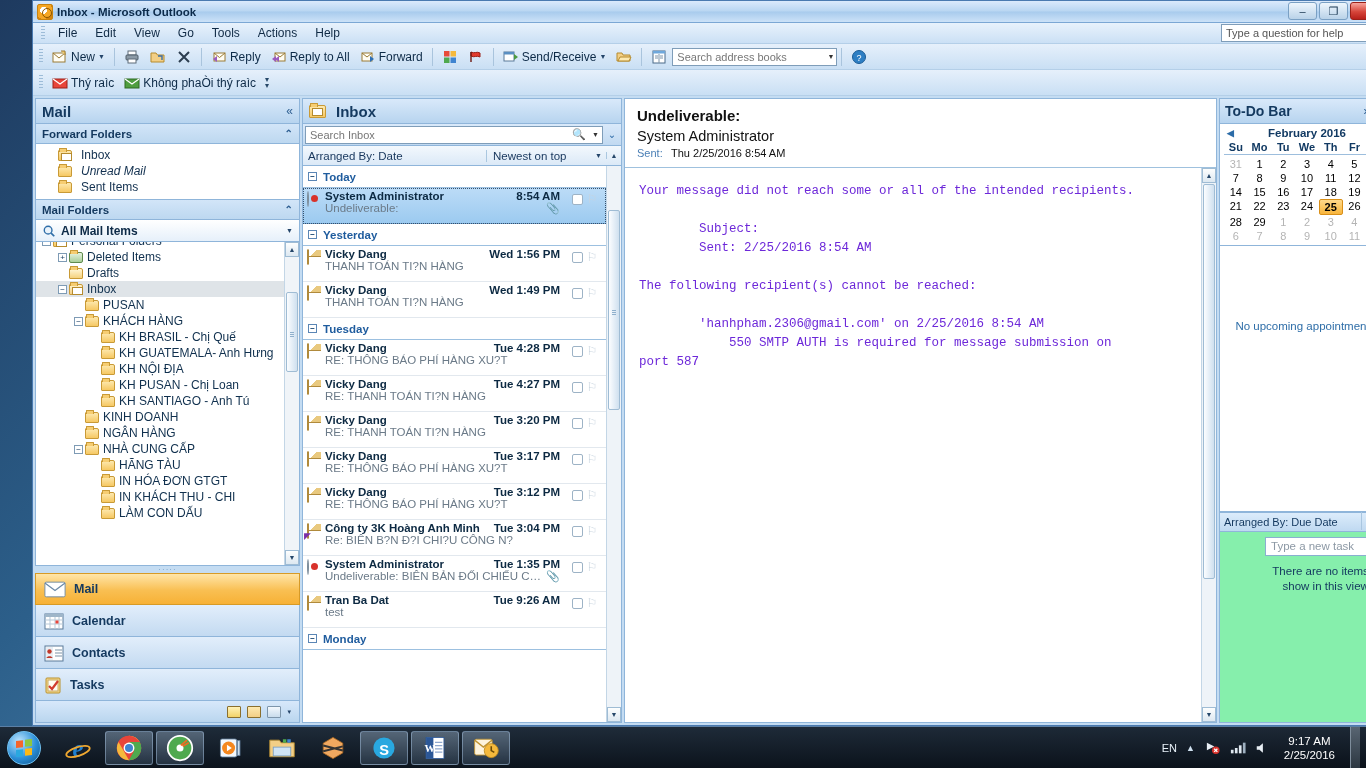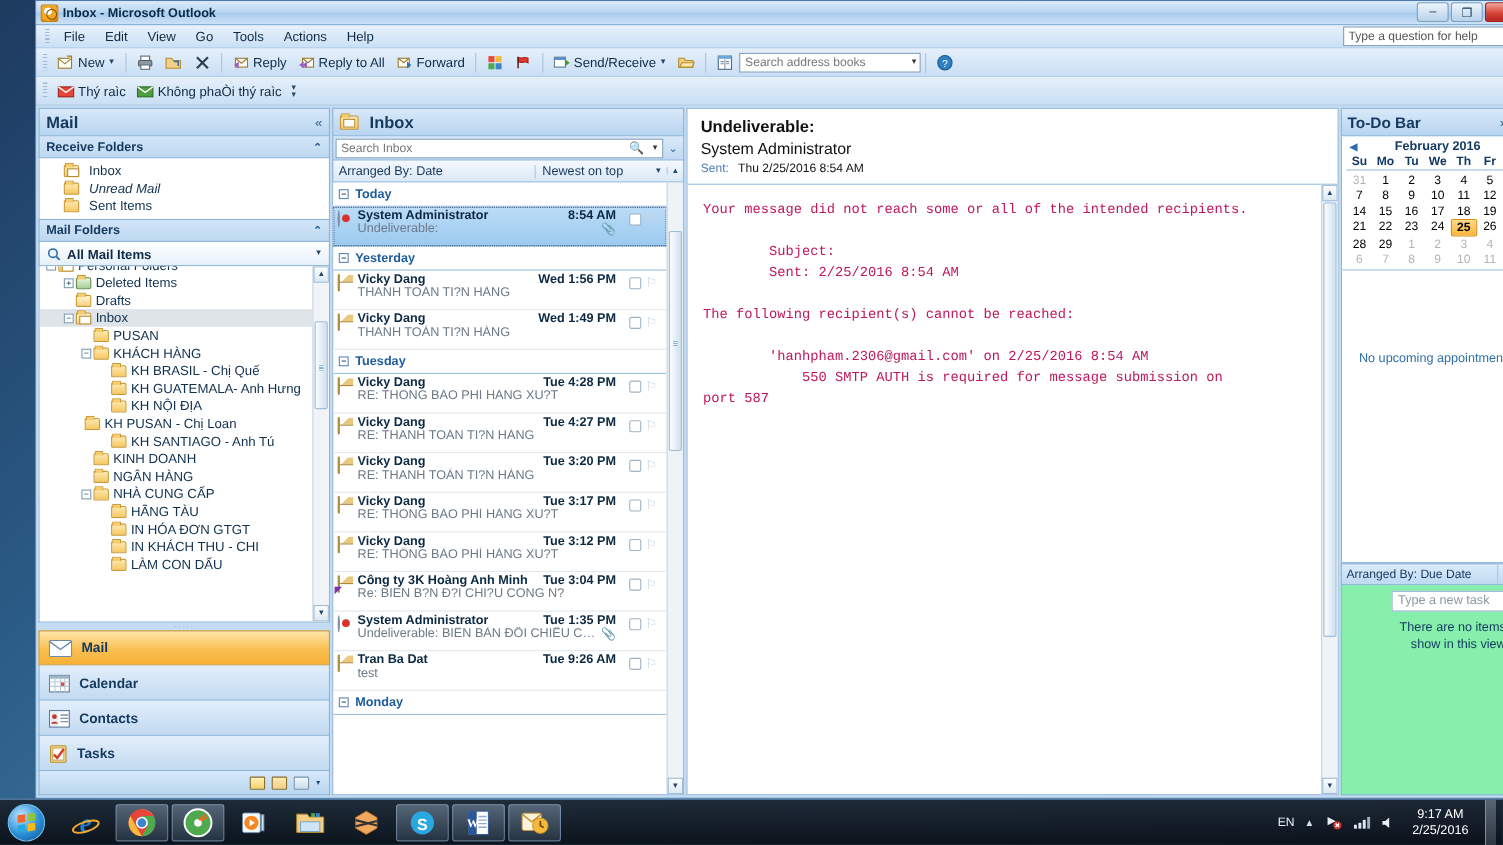--- a/index.html
+++ b/index.html
@@ -215,21 +215,21 @@
      background:repeating-linear-gradient(180deg,#8fb0cc 0 1px,transparent 1px 2px);}
   
   .readpane{flex:1;display:flex;flex-direction:column;background:#fff;border:1px solid #8fb5da;}
   .rp-head{padding:8px 12px 6px 12px;border-bottom:1px solid #9fc1de;}
   .rp-subject{font-size:15px;font-weight:bold;color:#111;margin-bottom:4px;}
   .rp-sender{font-size:14.5px;color:#111;margin-bottom:2px;}
   .rp-row{display:flex;font-size:11px;color:#111;line-height:15px;}
   .rp-lbl{width:34px;color:#4a7fb5;flex:none;}
   .rp-bodywrap{flex:1;position:relative;overflow:hidden;}
   .rp-body{position:absolute;inset:0 15px 0 0;overflow:hidden;padding:14px 10px 0 14px;
-    font-family:"Liberation Mono",monospace;font-size:12.5px;color:#be185d;
+    font-family:"Liberation Mono",monospace;font-size:12.5px;color:#6d28d9;
     white-space:pre-wrap;line-height:19px;}
   .rp-scroll{position:absolute;right:0;top:0;width:15px;bottom:0;background:#eef3f8;
     border-left:1px solid #c3d6e6;}
   .rp-thumb{position:absolute;top:16px;left:1px;right:1px;height:395px;
     background:linear-gradient(90deg,#fbfdff,#cfe0ef);border:1px solid #9fbcd4;border-radius:2px;}
   
   .todobar{width:176px;display:flex;flex-direction:column;}
   .todo-hdr{height:26px;display:flex;align-items:center;justify-content:space-between;
     padding:0 5px;background:linear-gradient(180deg,#d9e9fa,#b7d4ef);border:1px solid #8fb5da;
     color:#14395f;font-weight:bold;font-size:14px;}
@@ -460,21 +460,21 @@
 
     <div class="workspace">
 
       <div class="navpane">
         <div class="pane-hdr">
           <span>Mail</span>
           <span class="chev">«</span>
         </div>
 
         <div class="sub-hdr">
-          <span>Receive Folders</span>
+          <span>Forward Folders</span>
           <span class="chev">⌃</span>
         </div>
         <div class="fav-list">
           <div class="fav-item">
             <span class="folder env"></span>
             <span>Inbox</span>
           </div>
           <div class="fav-item italic">
             <span class="folder"></span>
             <span>Unread Mail</span>
@@ -548,21 +548,21 @@
               <div class="tnode" style="padding-left: 52px;">
                 <span class="tw"></span>
                 <span class="folder"></span>
                 <span>KH GUATEMALA- Anh Hưng</span>
               </div>
               <div class="tnode" style="padding-left: 52px;">
                 <span class="tw"></span>
                 <span class="folder"></span>
                 <span>KH NỘI ĐỊA</span>
               </div>
-              <div class="tnode" style="padding-left: 28px;">
+              <div class="tnode" style="padding-left: 52px;">
                 <span class="tw"></span>
                 <span class="folder"></span>
                 <span>KH PUSAN - Chị Loan</span>
               </div>
               <div class="tnode" style="padding-left: 52px;">
                 <span class="tw"></span>
                 <span class="folder"></span>
                 <span>KH SANTIAGO - Anh Tú</span>
               </div>
               <div class="tnode" style="padding-left: 36px;">

